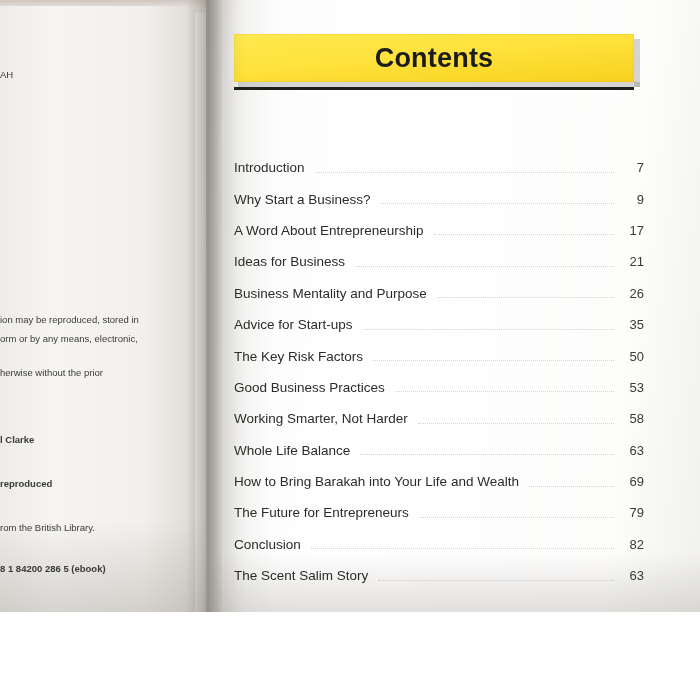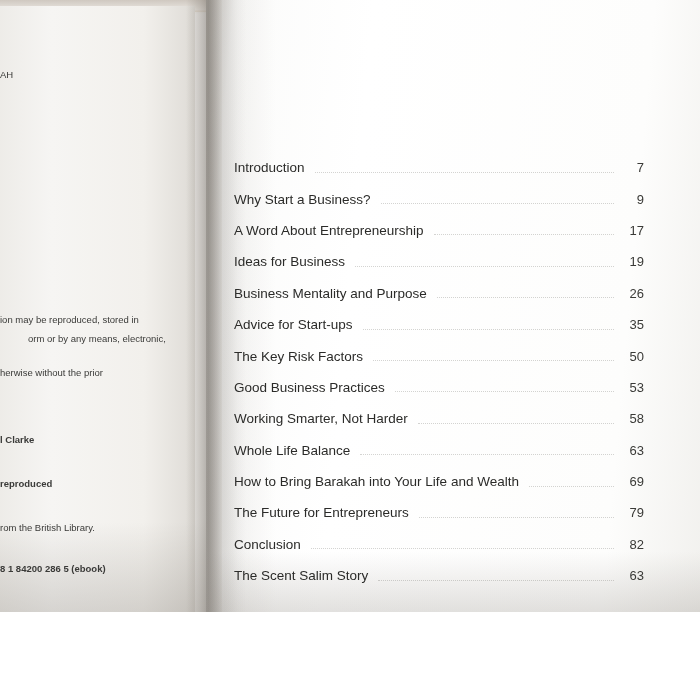--- a/index.html
+++ b/index.html
@@ -260,33 +260,40 @@
   <div class="board-top"></div>
   <div class="board-top2"></div>
   <div class="top-shadow"></div>
 
   <div class="page-left"></div>
   <div class="left-bottom-shadow"></div>
 
   <div class="left-text">
     <div class="lt" style="left:0px; top:68px;">AH</div>
     <div class="lt" style="left:0px; top:313px;">ion may be reproduced, stored in</div>
-    <div class="lt" style="left:8px; top:332px;padding-left:20px;">orm or by any means, electronic,</div>
+    <div class="lt" style="left:0px; top:332px;">orm or by any means, electronic,</div>
     <div class="lt" style="left:0px; top:351px;margin-top:15px;">herwise without the prior</div>
     <div class="lt bold" style="left:0px; top:433px;">l Clarke</div>
     <div class="lt bold" style="left:0px; top:477px;">reproduced</div>
     <div class="lt" style="left:0px; top:521px;">rom the British Library.</div>
     <div class="lt bold" style="left:0px; top:562px;">8 1 84200 286 5 (ebook)</div>
   </div>
 
   <div class="page-right"></div>
   <div class="page-curve"></div>
   <div class="gutter"></div>
   <div class="page-bottom-shadow"></div>
 
+  <div class="banner">
+    <div class="banner-shadow-r"></div>
+    <div class="banner-shadow-b"></div>
+    <div class="banner-fill"></div>
+    <div class="banner-title">Contents</div>
+    <div class="banner-underline"></div>
+  </div>
 
   <div class="toc">
 
     <div class="toc-row">
       <span class="toc-title">Introduction</span>
       <span class="toc-dots"></span>
       <span class="toc-page">7</span>
     </div>
 
     <div class="toc-row">
@@ -297,21 +304,21 @@
 
     <div class="toc-row">
       <span class="toc-title">A Word About Entrepreneurship</span>
       <span class="toc-dots"></span>
       <span class="toc-page">17</span>
     </div>
 
     <div class="toc-row">
       <span class="toc-title">Ideas for Business</span>
       <span class="toc-dots"></span>
-      <span class="toc-page">19</span>
+      <span class="toc-page">21</span>
     </div>
 
     <div class="toc-row">
       <span class="toc-title">Business Mentality and Purpose</span>
       <span class="toc-dots"></span>
       <span class="toc-page">26</span>
     </div>
 
     <div class="toc-row">
       <span class="toc-title">Advice for Start-ups</span>

